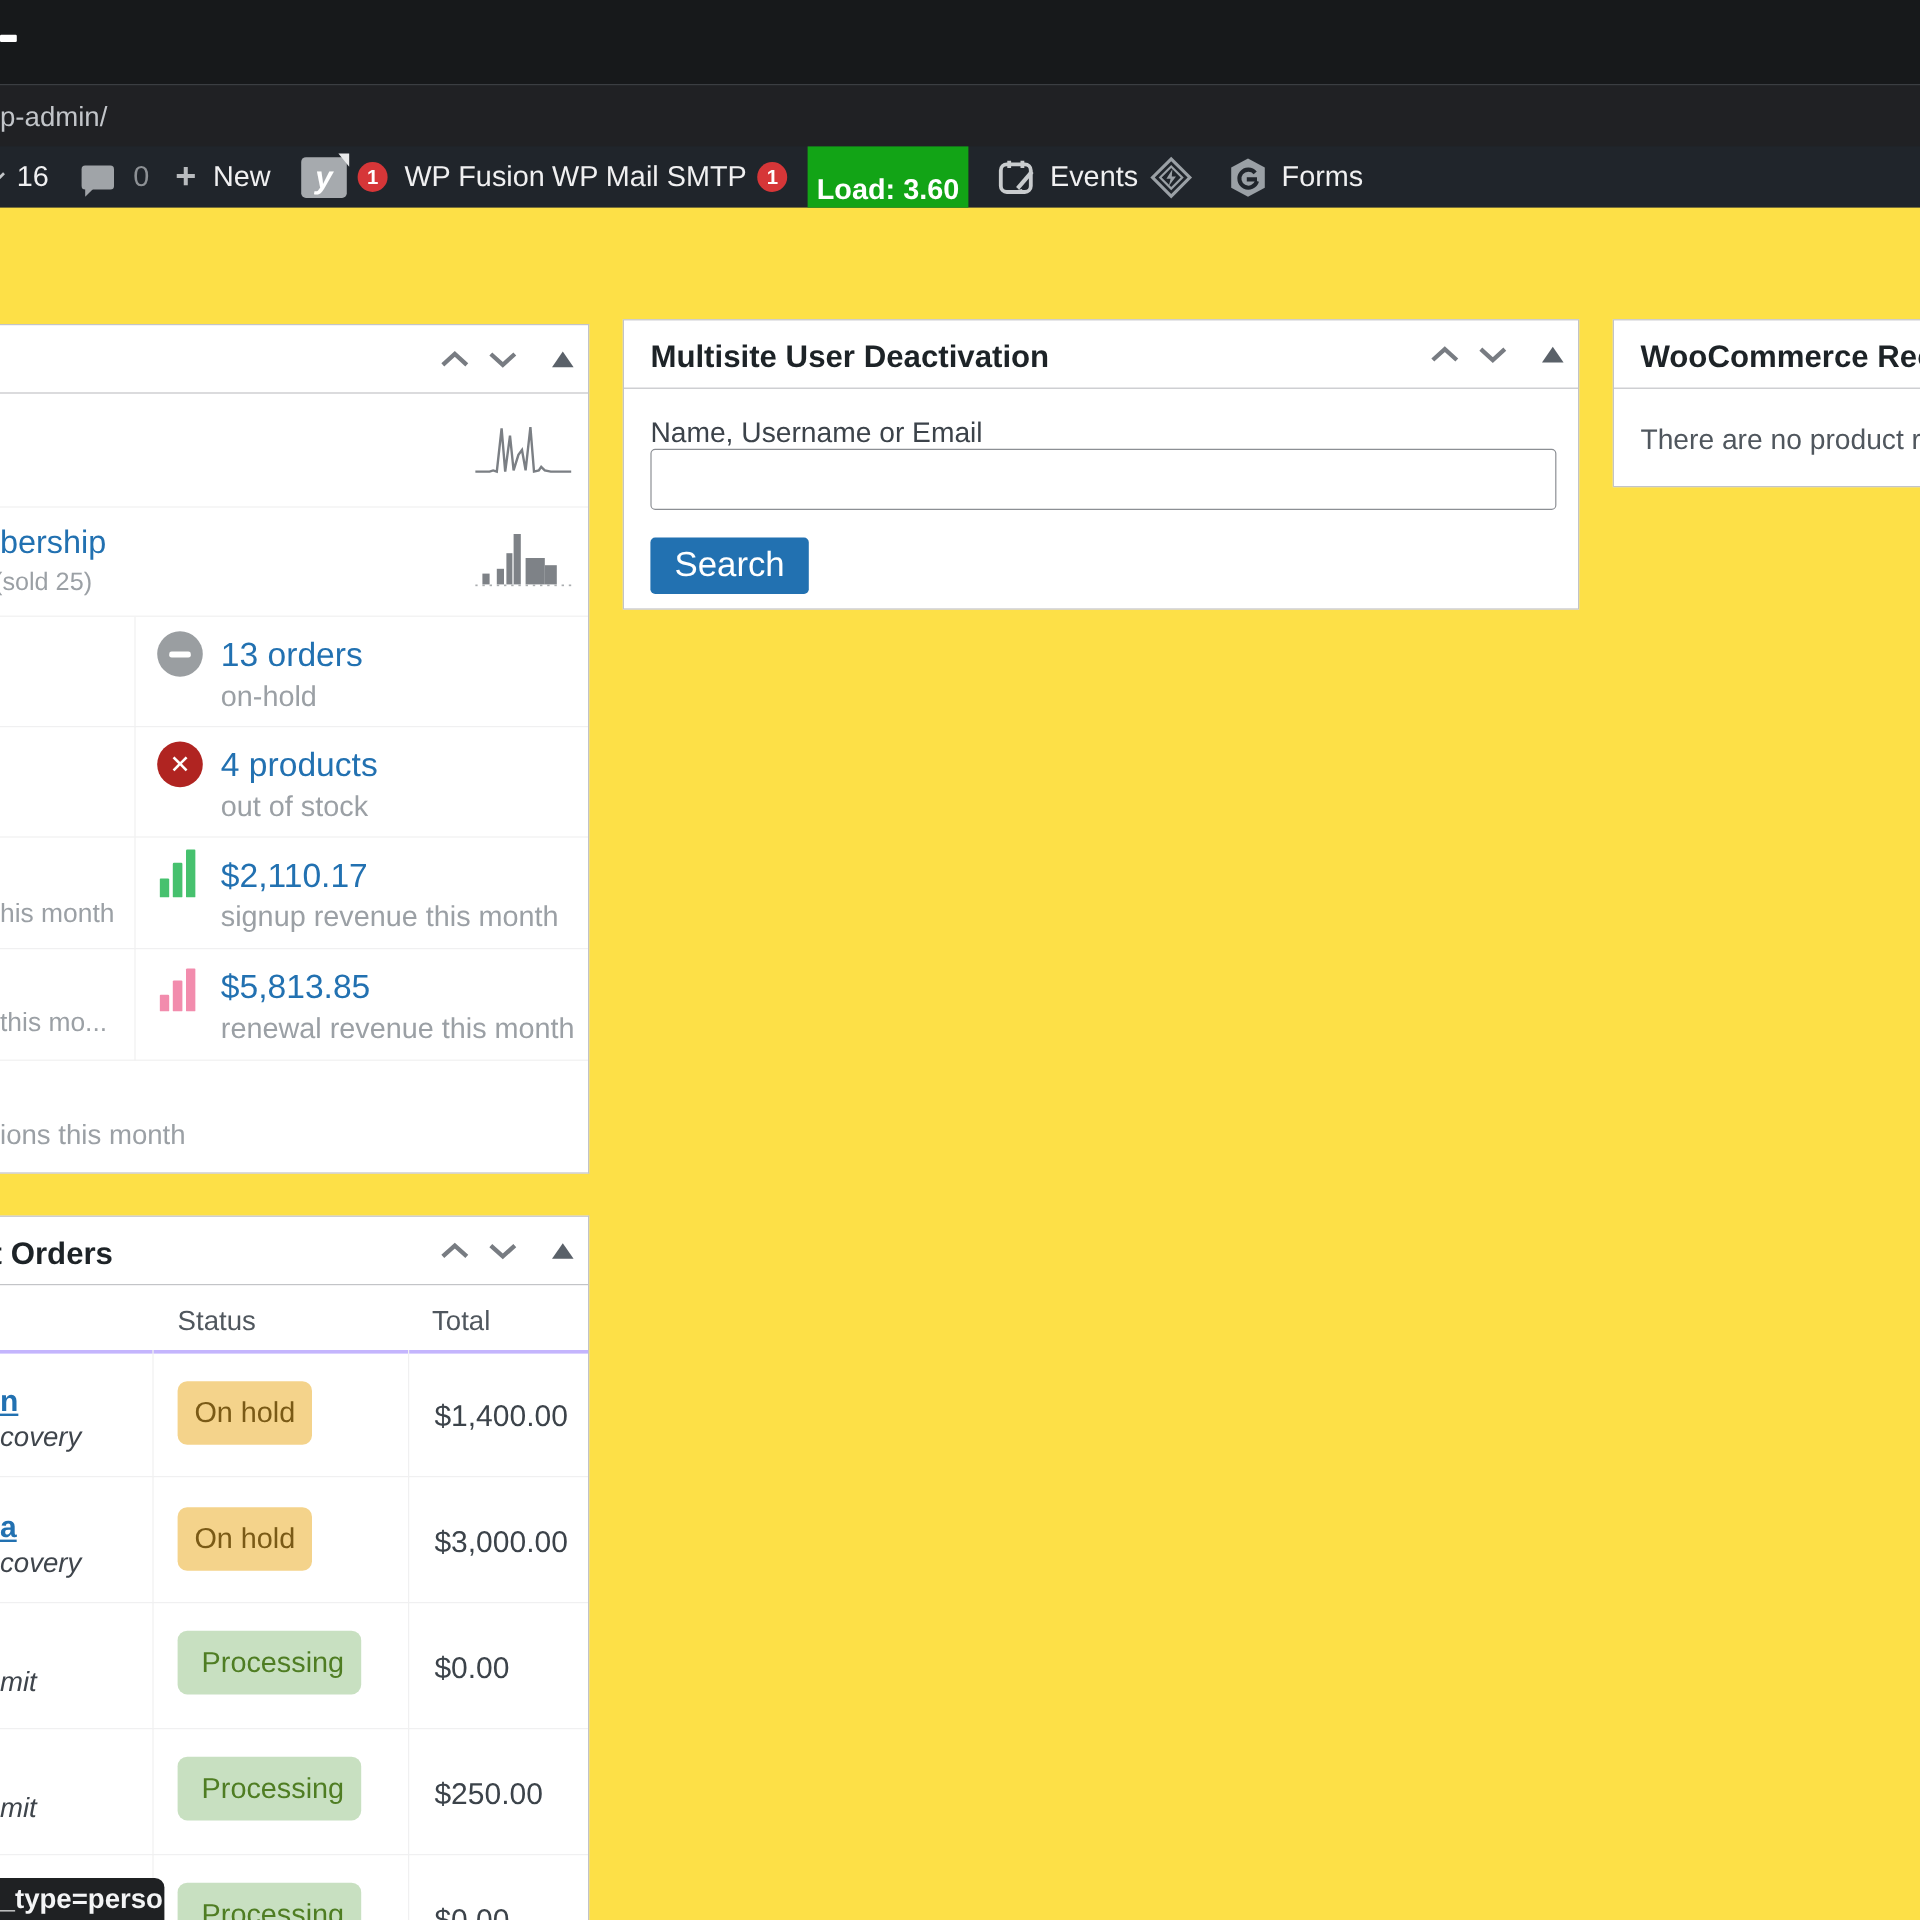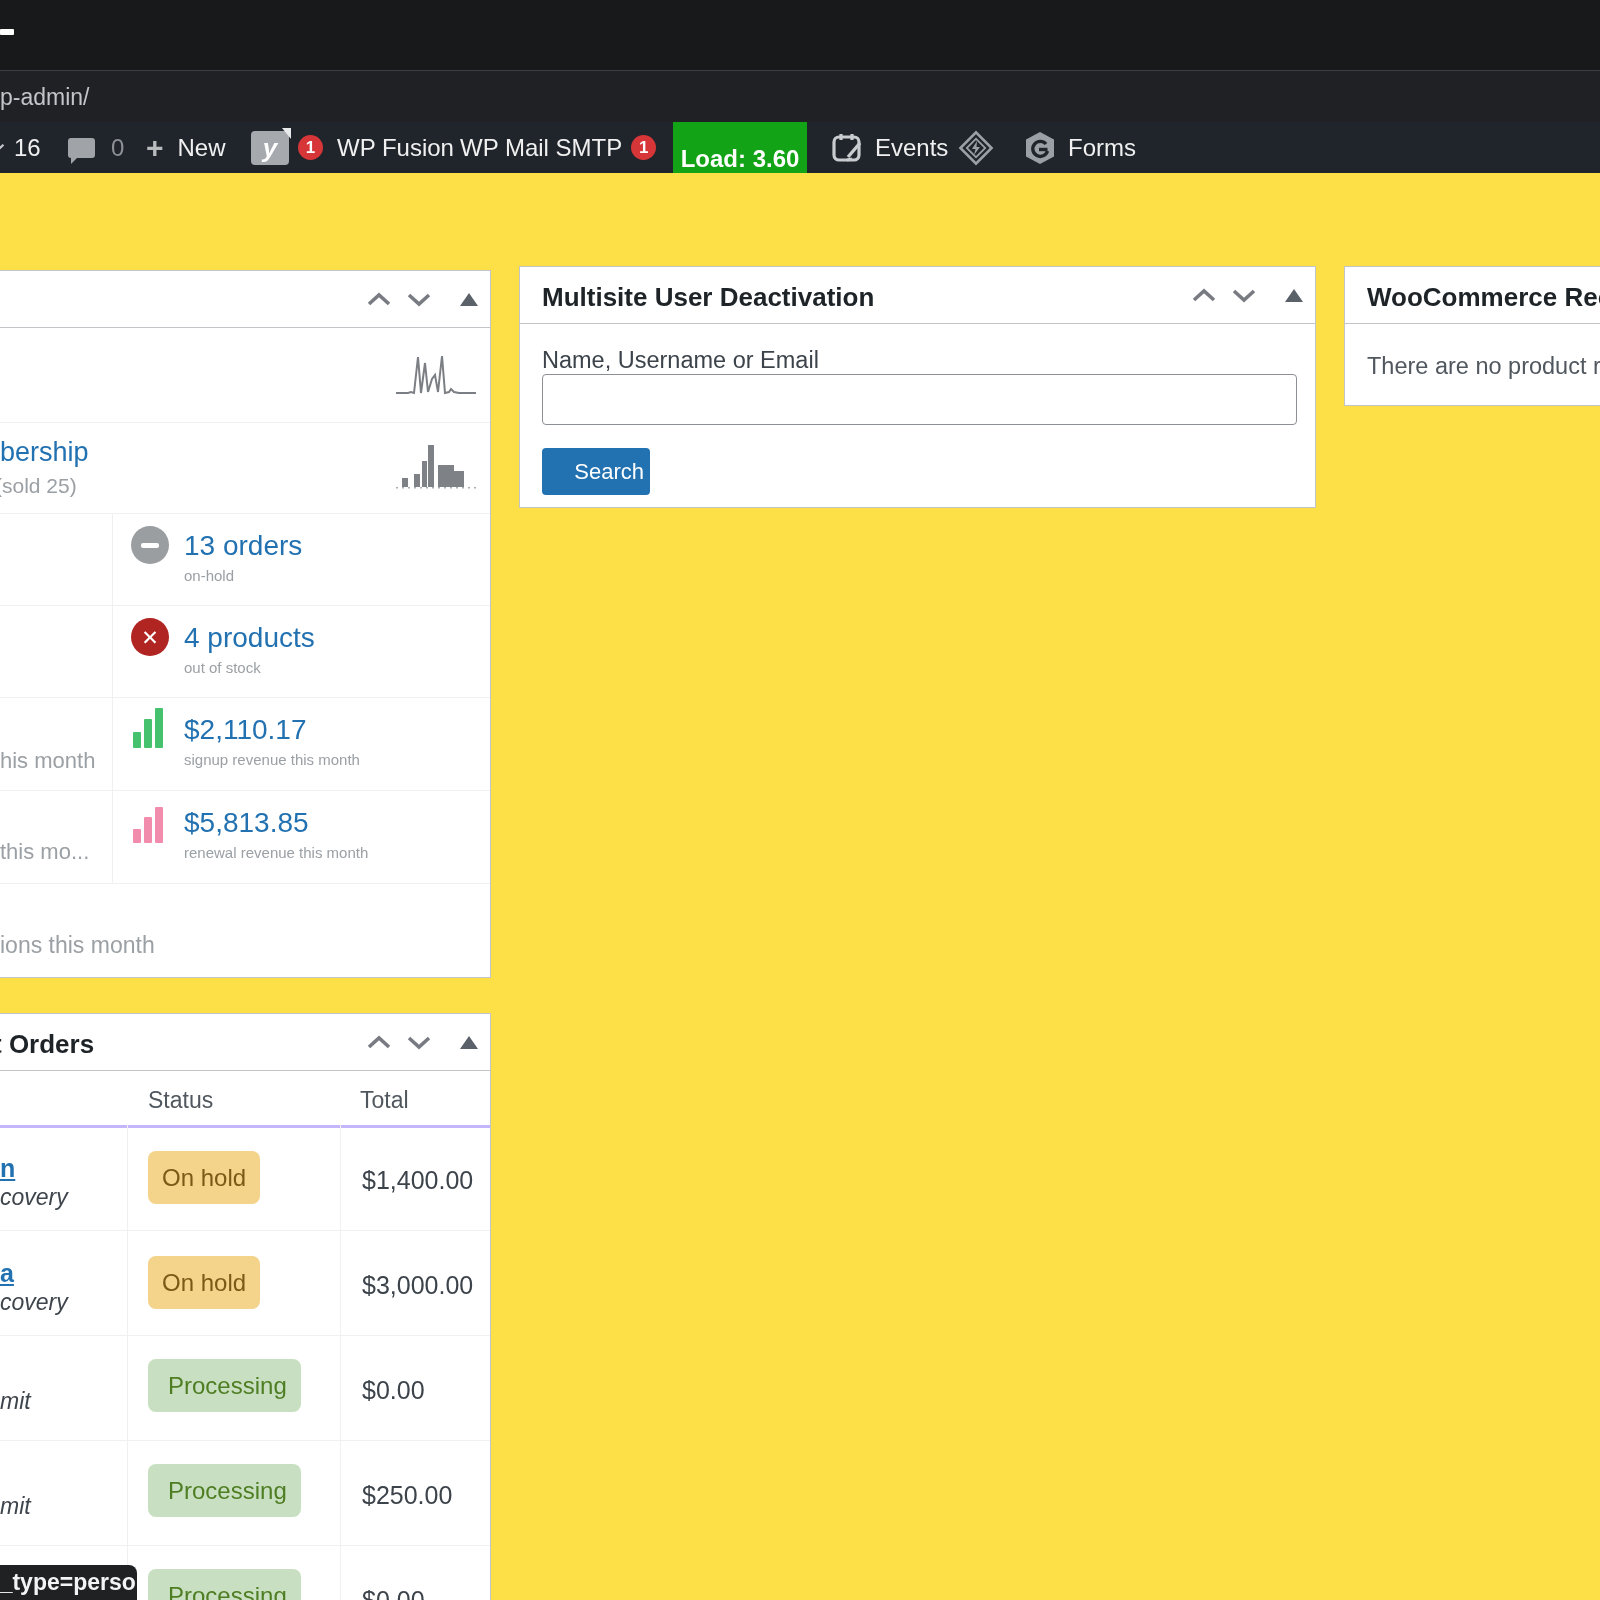--- a/index.html
+++ b/index.html
@@ -42,38 +42,38 @@
   .muted{color:#9ba0a5;}
 
   
   .srow{position:absolute;left:0;width:100%;border-bottom:1px solid #f0f0f1;box-sizing:border-box;}
   .circle-ic{position:absolute;left:131px;top:12px;width:38px;height:38px;border-radius:50%;
     display:flex;align-items:center;justify-content:center;}
   .c-gray{background:#9a9ea1;} .c-red{background:#b02421;}
   .minus-bar{width:18px;height:5px;background:#fff;border-radius:2px;}
   .x-glyph{color:#fff;font-size:21px;font-weight:bold;line-height:1;}
   .sval{position:absolute;left:184px;top:16px;font-size:28px;}
-  .ssub{position:absolute;left:184px;top:53px;font-size:15px;color:#9ba0a5;text-align:center;}
+  .ssub{position:absolute;left:184px;top:53px;font-size:24px;color:#9ba0a5;text-align:center;}
   .left-frag{position:absolute;left:0;font-size:22px;color:#9ba0a5;}
 
   
   .badge{display:inline-block;border-radius:8px;font-size:24px;padding:0 14px;line-height:53px;height:53px;}
   .onhold{background:#f4d38b;color:#7a5a16;}
   .processing{background:#c8e0c1;color:#4f7d23;padding-left:20px;}
   .o-link{position:absolute;left:0;font-size:25px;font-weight:600;color:#2271b1;text-decoration:underline;}
   .o-sub{position:absolute;left:0;font-size:23px;font-style:italic;color:#3f454c;}
   .o-total{position:absolute;left:362px;font-size:25px;color:#3c434a;}
   .col-head{position:absolute;top:16px;font-size:23px;color:#50575e;}
 
   
   .field-label{position:absolute;left:22px;top:80px;font-size:23.5px;color:#3c434a;}
   .text-input{position:absolute;left:22px;top:107px;width:755px;height:51px;border:1px solid #8c8f94;
     border-radius:4px;background:#fff;box-sizing:border-box;font-size:24px;padding:0 12px;color:#1d2327;}
-  .btn-primary{position:absolute;left:22px;top:181px;width:108px;height:47px;background:#2271b1;border:none;
-    border-radius:4px;color:#fff;font-size:22px;font-family:inherit;cursor:pointer;text-align:right;}
+  .btn-primary{position:absolute;left:22px;top:181px;width:132px;height:47px;background:#2271b1;border:none;
+    border-radius:4px;color:#fff;font-size:29px;font-family:inherit;cursor:pointer;}
 
   
   .status-tip{left:0;top:1565px;width:137px;height:35px;background:#1f2123;border-radius:0 8px 0 0;
     overflow:hidden;display:flex;align-items:center;}
   .status-tip span{margin-left:-8px;color:#f3f4f5;font-size:23px;font-weight:600;white-space:nowrap;}
 </style>
 </head>
 <body>
 
 <div id="canvas">

